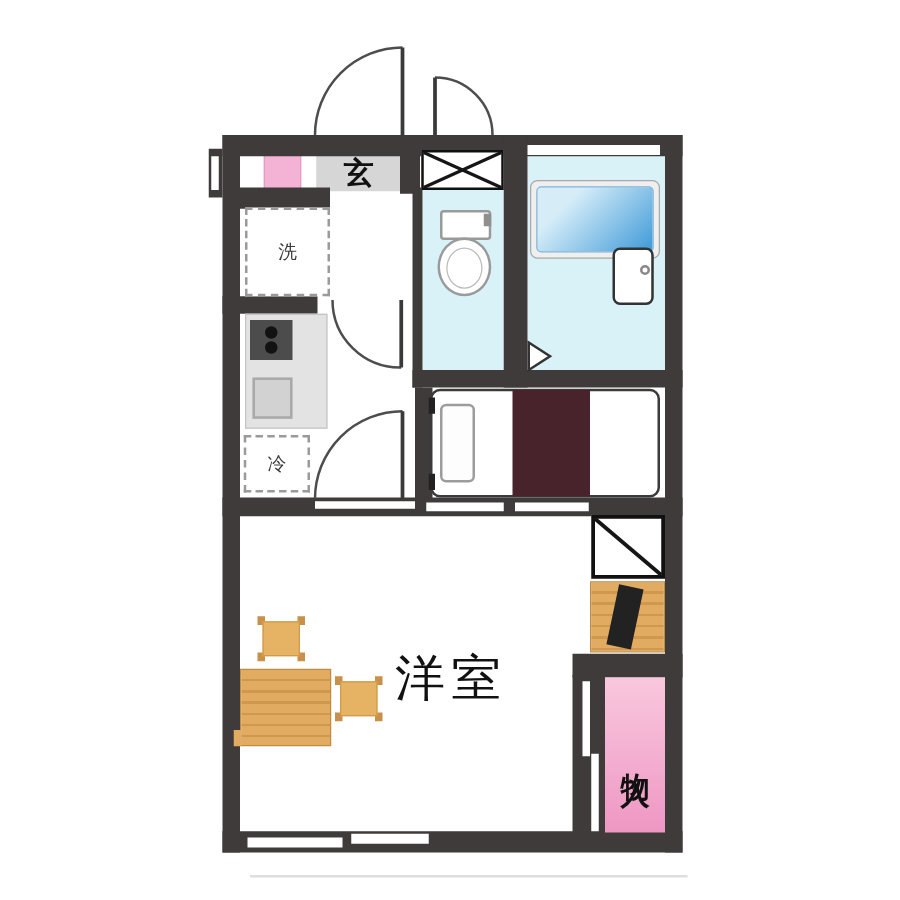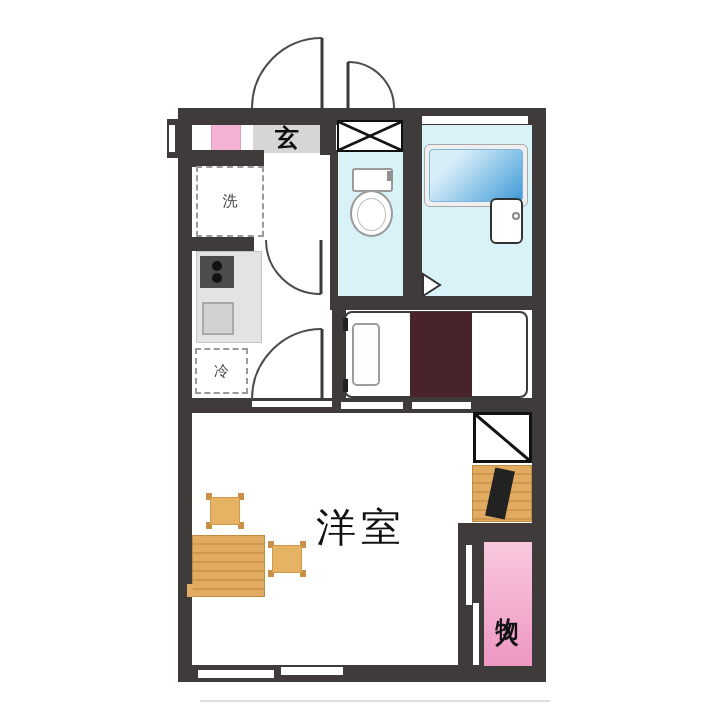--- a/index.html
+++ b/index.html
@@ -89,21 +89,21 @@
 <div class="abs" style="left:343px;top:379px;width:5px;height:13px;background:#222;"></div>
 <div class="abs" style="left:410px;top:312px;width:62px;height:85px;background:var(--blanket);"></div>
 
 <div class="abs" style="left:473px;top:412px;width:59px;height:51px;background:#fff;border:3px solid #111;"></div>
 <div class="abs wood" style="left:472px;top:465px;width:60px;height:57px;"></div>
 <div class="abs" style="left:490px;top:469px;width:20px;height:49px;background:#222;transform:rotate(12deg);"></div>
 <div class="abs" style="left:484px;top:542px;width:48px;height:124px;background:linear-gradient(180deg,var(--store-light),var(--store-deep));display:flex;align-items:center;justify-content:center;">
   <span style="writing-mode:vertical-rl;text-orientation:upright;font-size:23px;font-weight:bold;color:#111;letter-spacing:4px;">物入</span>
 </div>
 
-<div class="abs lbl" style="left:296px;top:504px;width:130px;height:48px;font-size:40px;line-height:46px;letter-spacing:5px;">洋室</div>
+<div class="abs lbl" style="left:296px;top:520px;width:130px;height:48px;font-size:40px;line-height:46px;letter-spacing:5px;">洋室</div>
 <div class="abs wood" style="left:192px;top:535px;width:73px;height:62px;"></div>
 <div class="abs" style="left:187px;top:584px;width:6px;height:13px;background:var(--wood-light);"></div>
 
 <div class="abs" style="left:206px;top:493px;width:38px;height:36px;">
   <div class="leg" style="left:0;top:0;"></div>
   <div class="leg" style="right:0;top:0;"></div>
   <div class="leg" style="left:0;bottom:0;"></div>
   <div class="leg" style="right:0;bottom:0;"></div>
   <div class="abs" style="left:4px;top:4px;width:30px;height:28px;background:#e6b264;border:1px solid #cf9a4a;"></div>
 </div>

